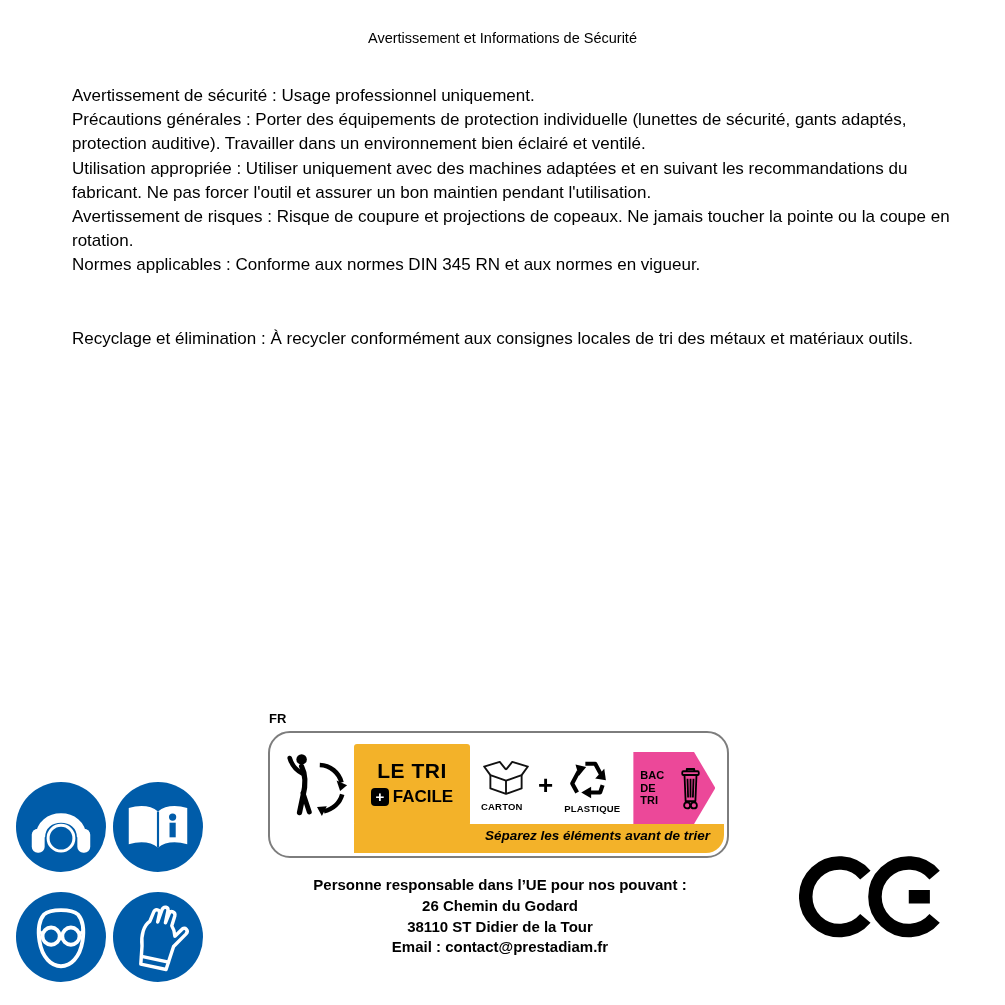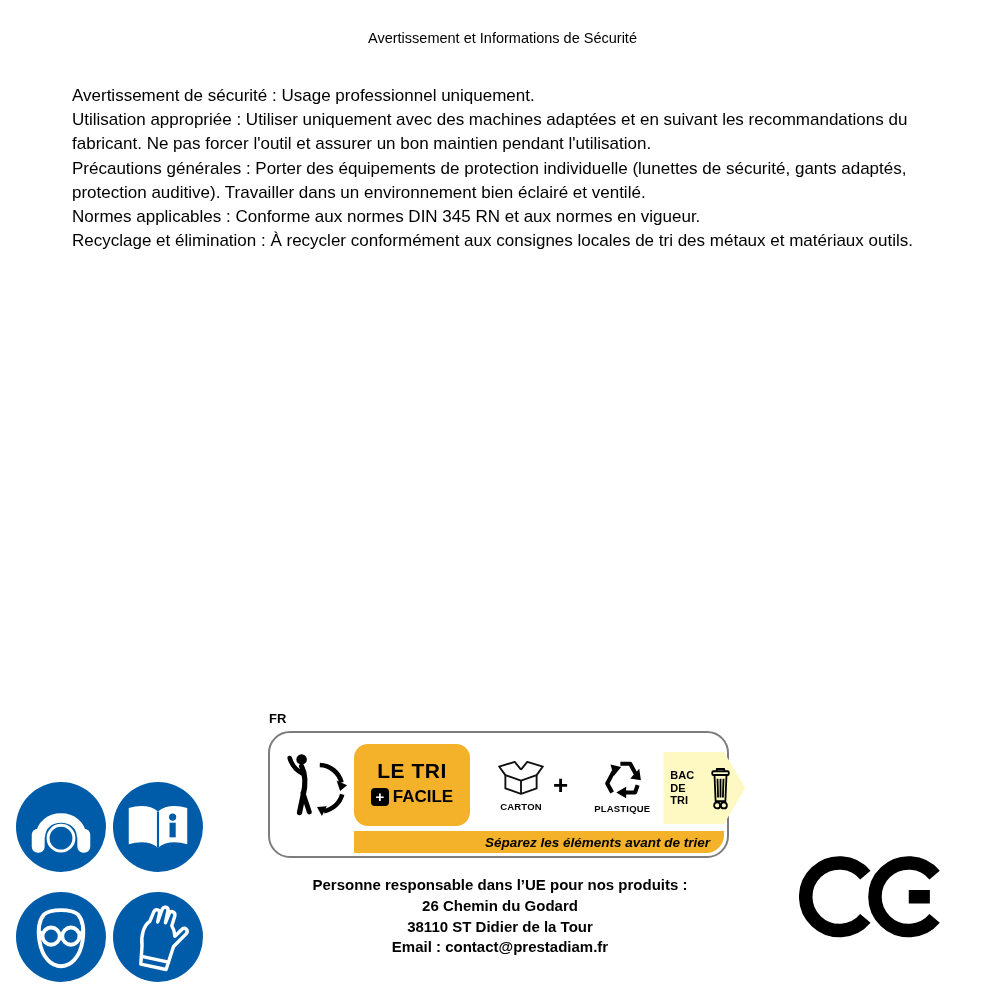--- a/index.html
+++ b/index.html
@@ -10,21 +10,21 @@
   }
   .title {
     position:absolute; top:30px; left:0; width:100%;
     text-align:center; font-size:14.5px; font-weight:normal;
   }
   .body-text {
     position:absolute; top:84px; left:72px; width:898px;
     font-size:17px; line-height:24.2px;
   }
   .body-text p { margin:0; }
-  .body-text p.recycle-note { }
+  .body-text p.recycle-note { margin-top:49px; }
 
   
   .picto-grid {
     position:absolute; left:16px; top:782px;
     display:grid; grid-template-columns:90px 90px; gap:20px 7px;
   }
   .picto {
     width:90px; height:90px; border-radius:50%; background:#005CA9;
     display:flex; align-items:center; justify-content:center;
   }
@@ -33,42 +33,42 @@
   
   .fr-label { position:absolute; left:269px; top:711px; font-size:13px; font-weight:bold; }
   .badge {
     position:absolute; left:268px; top:731px; width:461px; height:127px;
     border:2px solid #7d7d7d; border-radius:22px; background:#fff;
     display:flex; align-items:flex-start; padding:11px 0 0 12px;
   }
   .triman { width:70px; height:84px; flex:0 0 auto; }
   .triman svg { width:70px; height:84px; }
   .brand-box {
-    width:116px; height:82px; background:#F3B229; border-radius:14px;
+    width:116px; height:82px; background:#F3B229; border-radius:3px;
     margin-left:2px; padding-top:15px; text-align:center; flex:0 0 auto;
   }
   .brand-top { font-size:21px; font-weight:900; letter-spacing:0.5px; }
   .brand-bottom-row { display:flex; align-items:center; justify-content:center; margin-top:4px; gap:4px; }
   .plus-box {
     width:18px; height:18px; background:#000; color:#fff; border-radius:4px;
     font-weight:900; font-size:15px; line-height:18px; text-align:center; display:inline-block;
   }
   .brand-bottom { font-size:17px; font-weight:900; }
-  .material { display:flex; flex-direction:column; align-items:center; margin-left:26px; margin-top:13px; flex:0 0 auto; }
+  .material { display:flex; flex-direction:column; align-items:flex-start; margin-left:11px; margin-top:13px; flex:0 0 auto; }
   .material-label { font-size:9.5px; font-weight:bold; margin-top:3px; letter-spacing:0.2px; }
   .big-plus { font-size:26px; font-weight:900; margin:26px 0 0 7px; flex:0 0 auto; }
   .chevron {
-    margin-left:13px; margin-top:8px; width:82px; height:72px; background:#fef9c3;
+    margin-left:13px; margin-top:8px; width:82px; height:72px; background:#ec4899;
     clip-path:polygon(0 0, 74% 0, 100% 50%, 74% 100%, 0 100%);
     display:flex; align-items:center; padding-left:7px; gap:13px; flex:0 0 auto;
   }
   .bin-lines { font-size:11px; font-weight:800; line-height:12.5px; }
   .bin-svg { width:27px; height:45px; }
   .badge-strip {
-    position:absolute; left:84px; right:3px; bottom:3px; height:22px;
+    position:absolute; left:84px; right:3px; bottom:3px; height:29px;
     background:#F3B229; border-radius:0 0 18px 0;
     font-size:13.5px; font-style:italic; font-weight:bold;
     text-align:right; line-height:23px; padding-right:14px;
   }
 
   .address {
     position:absolute; left:250px; top:875px; width:500px;
     text-align:center; font-size:15px; font-weight:bold; line-height:20.8px;
   }
   .ce-mark { position:absolute; left:799px; top:852px; }
@@ -76,22 +76,23 @@
 </style>
 </head>
 <body>
 
 <div class="sheet">
 
   <div class="title">Avertissement et Informations de Sécurité</div>
 
   <div class="body-text">
     <p>Avertissement de sécurité : Usage professionnel uniquement.</p>
+    <p>Précautions générales : Porter des équipements de protection individuelle (lunettes de sécurité, gants adaptés, protection auditive). Travailler dans un environnement bien éclairé et ventilé.</p>
     <p>Utilisation appropriée : Utiliser uniquement avec des machines adaptées et en suivant les recommandations du fabricant. Ne pas forcer l'outil et assurer un bon maintien pendant l'utilisation.</p>
-    <p>Précautions générales : Porter des équipements de protection individuelle (lunettes de sécurité, gants adaptés, protection auditive). Travailler dans un environnement bien éclairé et ventilé.</p>
+    <p>Avertissement de risques : Risque de coupure et projections de copeaux. Ne jamais toucher la pointe ou la coupe en rotation.</p>
     <p>Normes applicables : Conforme aux normes DIN 345 RN et aux normes en vigueur.</p>
     <p class="recycle-note">Recyclage et élimination : À recycler conformément aux consignes locales de tri des métaux et matériaux outils.</p>
   </div>
 
   <div class="picto-grid">
     <div class="picto">
       <svg viewBox="0 0 100 100">
         <path d="M26,62 C26,32 74,32 74,62" fill="none" stroke="#fff" stroke-width="11"></path>
         <rect x="16" y="52" width="15" height="28" rx="7" fill="#fff"></rect>
         <rect x="69" y="52" width="15" height="28" rx="7" fill="#fff"></rect>
@@ -188,21 +189,21 @@
         <path d="M14,16 L14.8,41 M18,16 L18,41 M22,16 L21.2,41"></path>
         <circle cx="13.5" cy="51.5" r="4"></circle>
         <circle cx="22.5" cy="51.5" r="4"></circle>
       </svg>
     </div>
 
     <div class="badge-strip">Séparez les éléments avant de trier</div>
   </div>
 
   <div class="address">
-    <div>Personne responsable dans l’UE pour nos produits :</div>
+    <div>Personne responsable dans l’UE pour nos pouvant :</div>
     <div>26 Chemin du Godard</div>
     <div>38110 ST Didier de la Tour</div>
     <div>Email : contact@prestadiam.fr</div>
   </div>
 
   <div class="ce-mark">
     <svg viewBox="0 0 180 106" fill="none" stroke="#000" stroke-width="16">
       <path d="M78.6,27.3 A40,40 0 1 0 78.6,78.7"></path>
       <path d="M160.6,27.3 A40,40 0 1 0 160.6,78.7"></path>
       <path d="M130,53 L155,53"></path>

